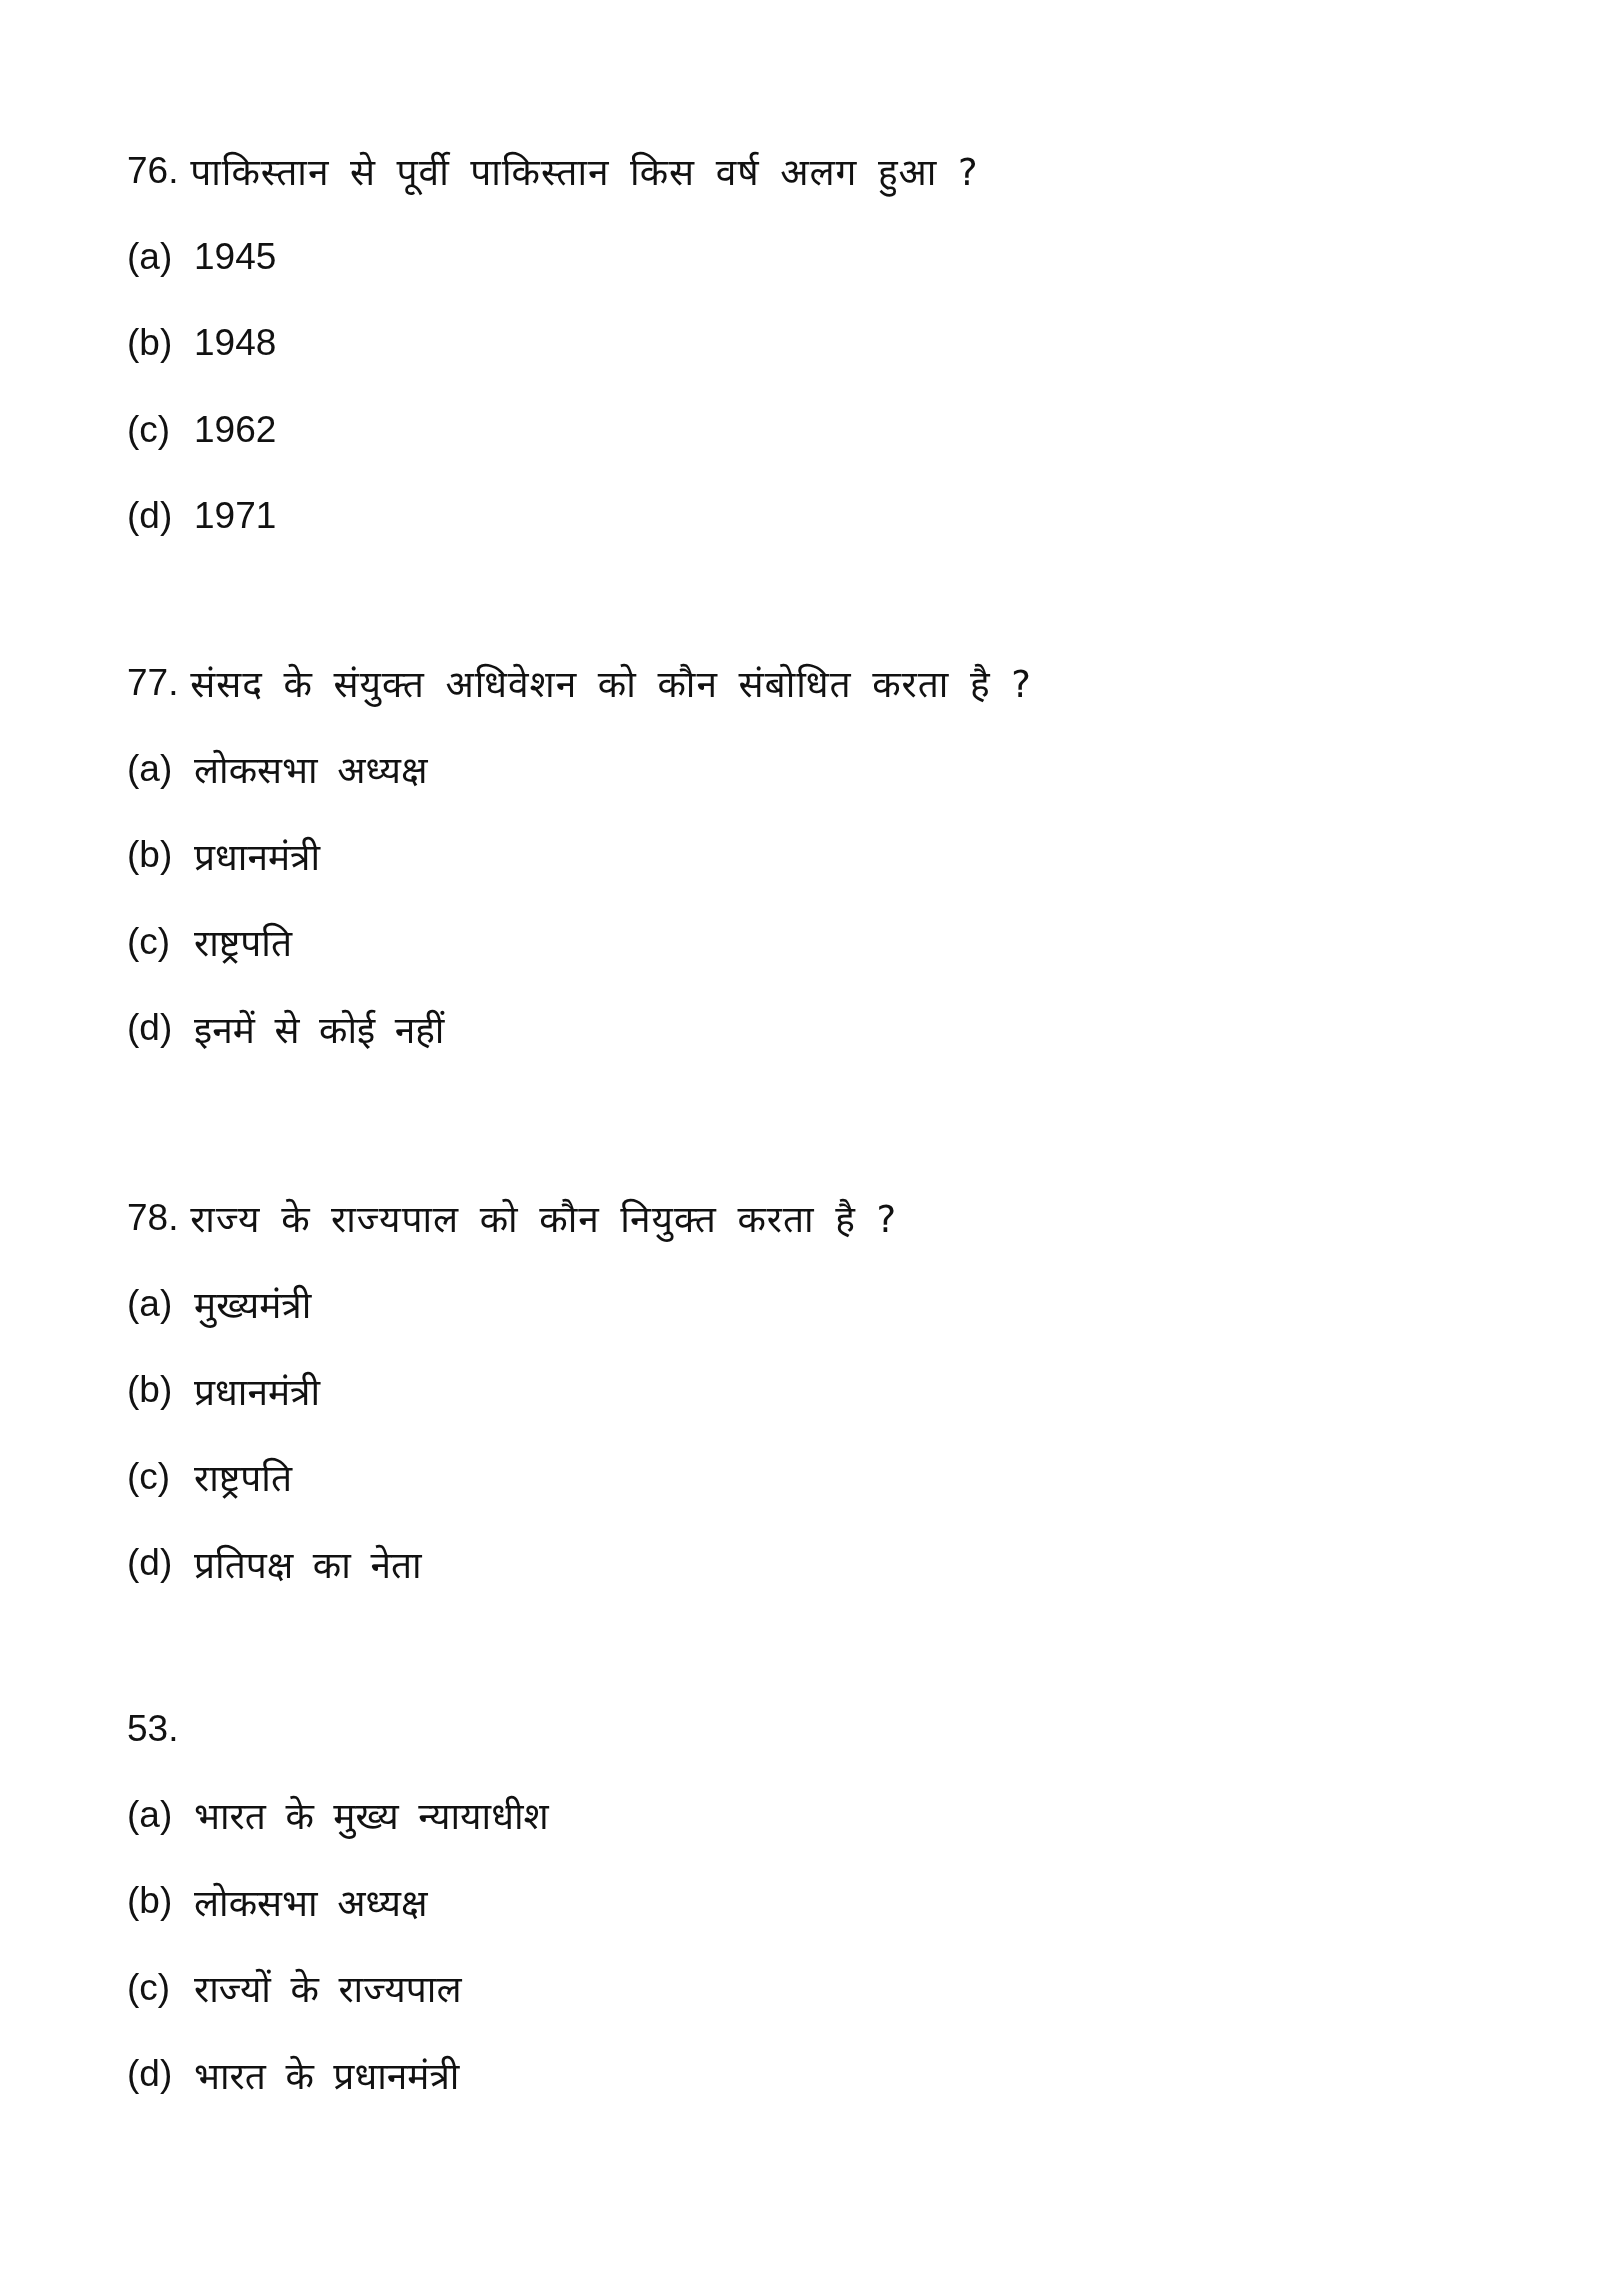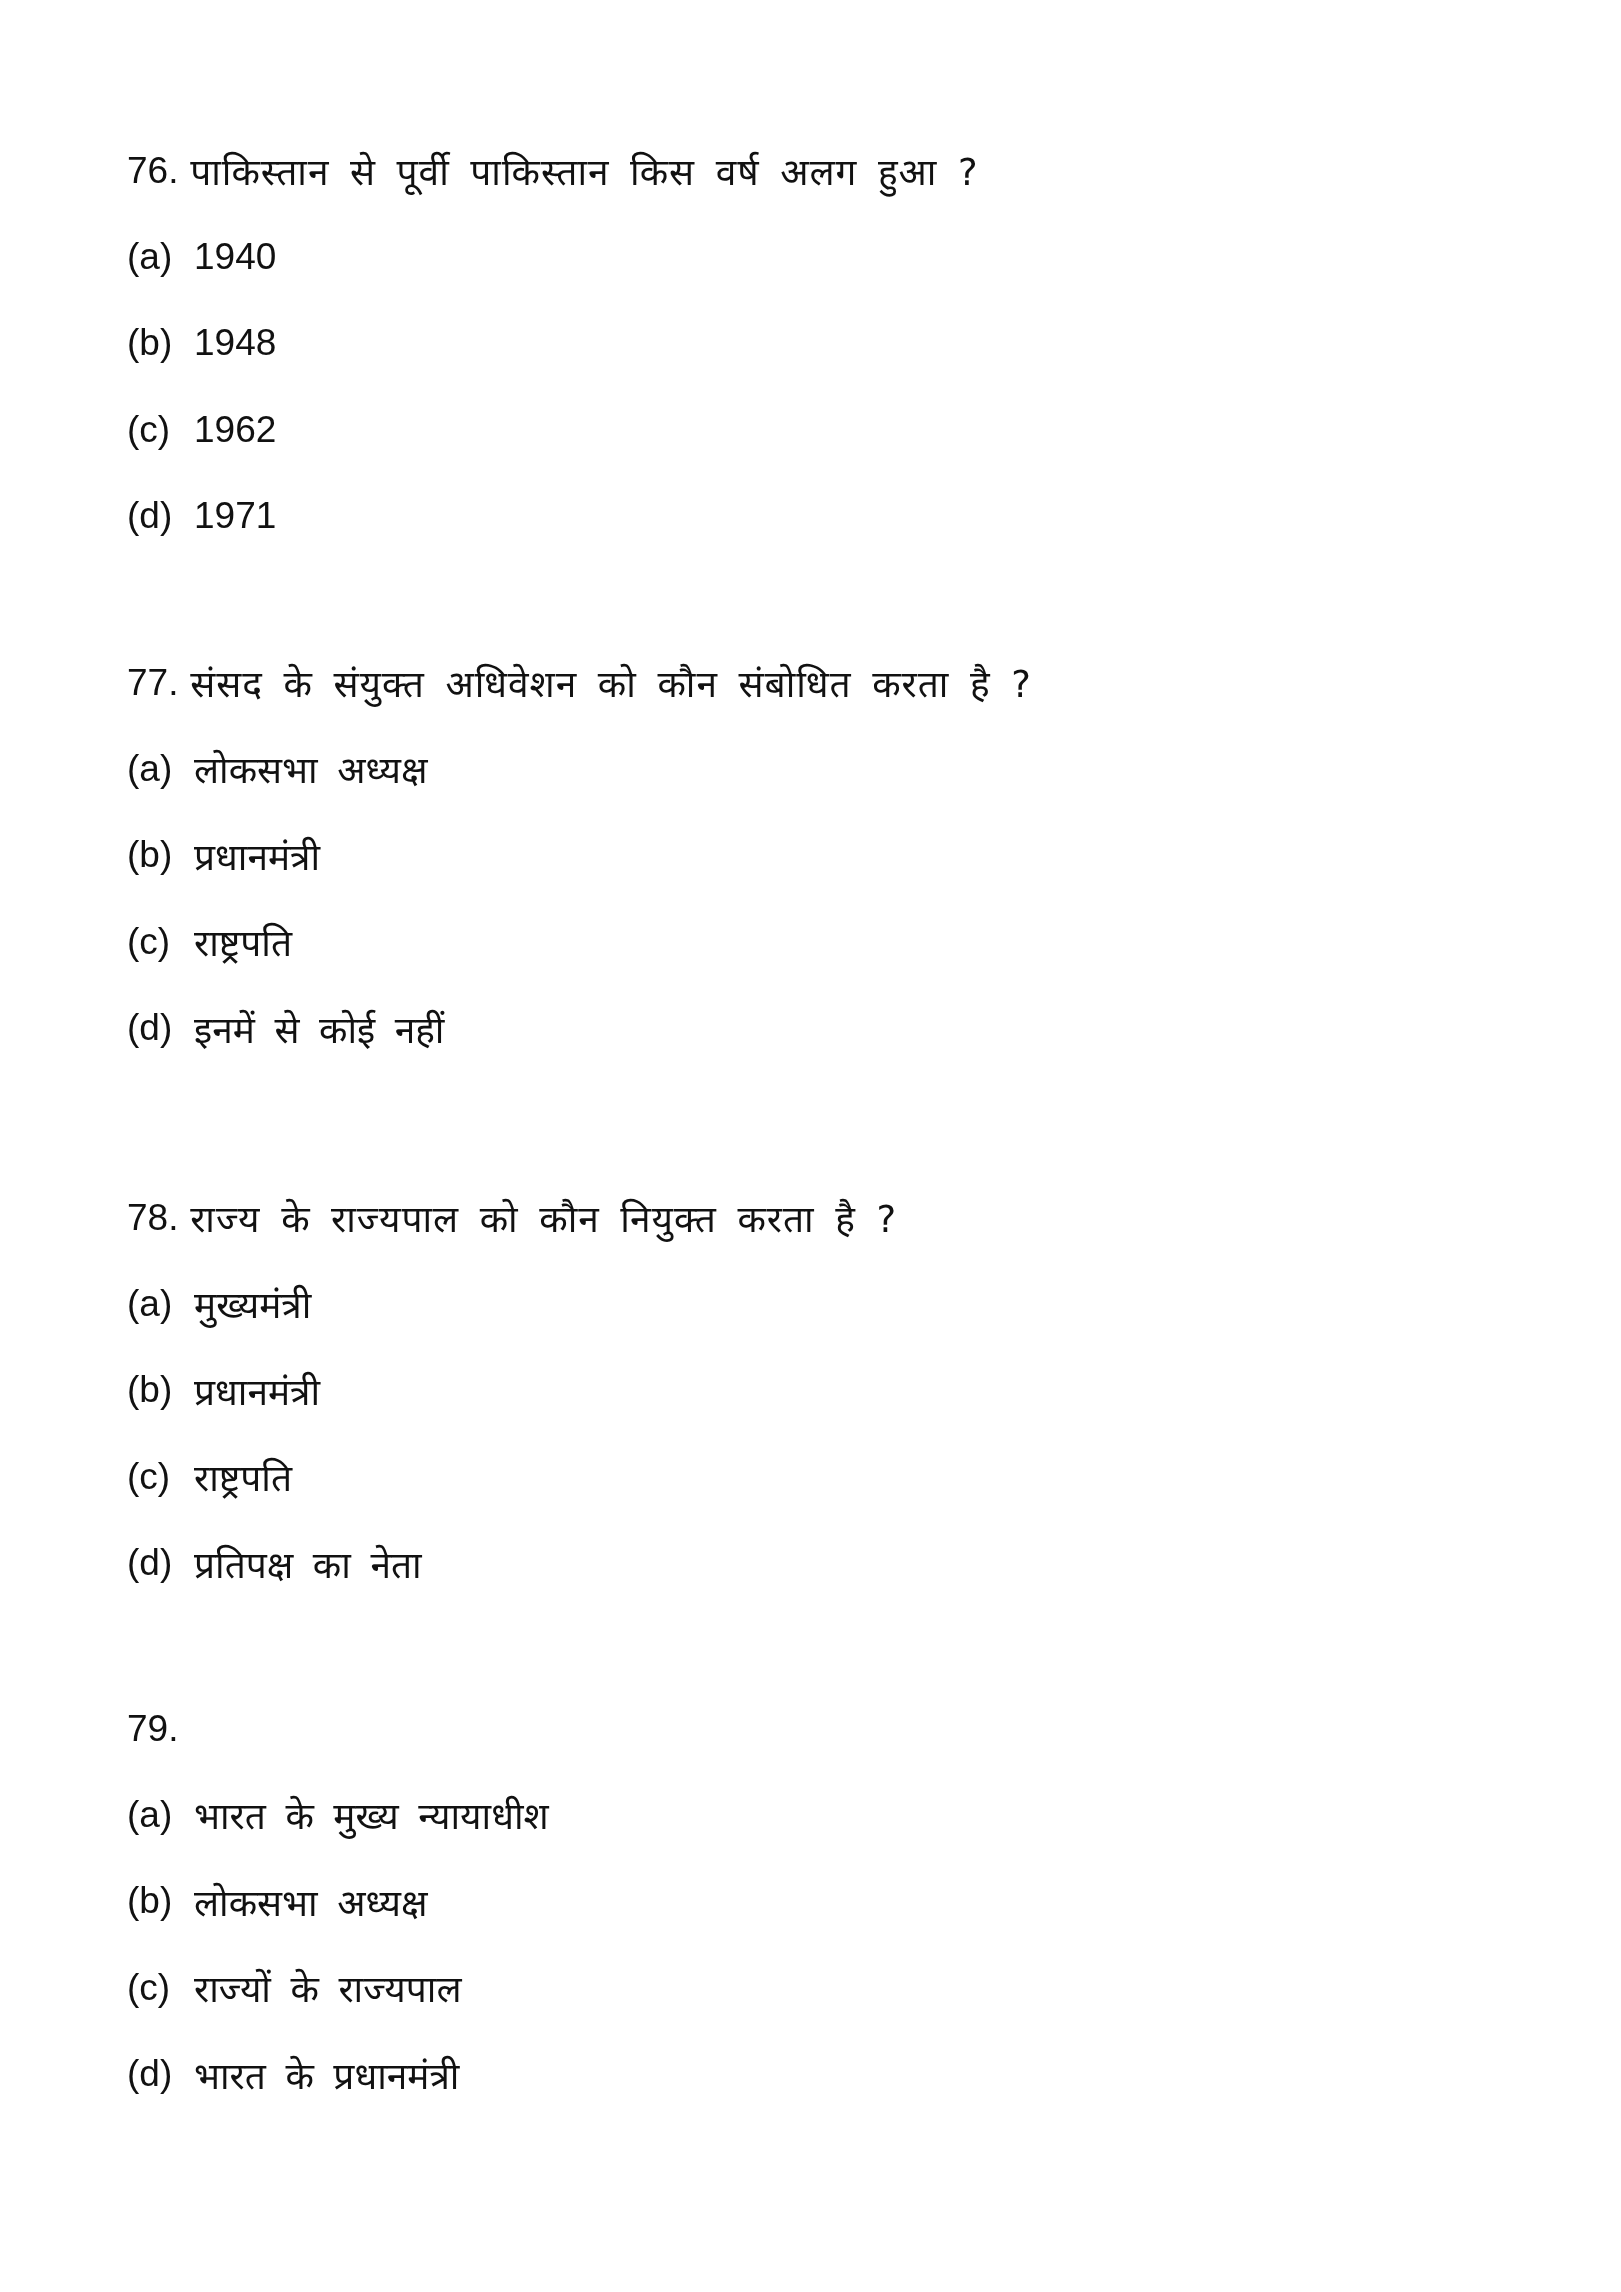--- a/index.html
+++ b/index.html
@@ -72,21 +72,21 @@
 <div class="page">
 
   <div class="question-block" style="top:141px;">
     <div class="question-line">
       <span class="q-num">76.</span>
       <span class="q-text">पाकिस्तान से पूर्वी पाकिस्तान किस वर्ष अलग हुआ ?</span>
     </div>
     <div class="options">
       <div class="option">
         <span class="opt-label">(a)</span>
-        <span class="opt-text numeric">1940</span>
+        <span class="opt-text numeric">1945</span>
       </div>
       <div class="option">
         <span class="opt-label">(b)</span>
         <span class="opt-text numeric">1948</span>
       </div>
       <div class="option">
         <span class="opt-label">(c)</span>
         <span class="opt-text numeric">1962</span>
       </div>
       <div class="option">
@@ -141,21 +141,21 @@
       </div>
       <div class="option">
         <span class="opt-label">(d)</span>
         <span class="opt-text">प्रतिपक्ष का नेता</span>
       </div>
     </div>
   </div>
 
   <div class="question-block" style="top:1699px;">
     <div class="question-line">
-      <span class="q-num">79.</span>
+      <span class="q-num">53.</span>
     </div>
     <div class="options">
       <div class="option">
         <span class="opt-label">(a)</span>
         <span class="opt-text">भारत के मुख्य न्यायाधीश</span>
       </div>
       <div class="option">
         <span class="opt-label">(b)</span>
         <span class="opt-text">लोकसभा अध्यक्ष</span>
       </div>

